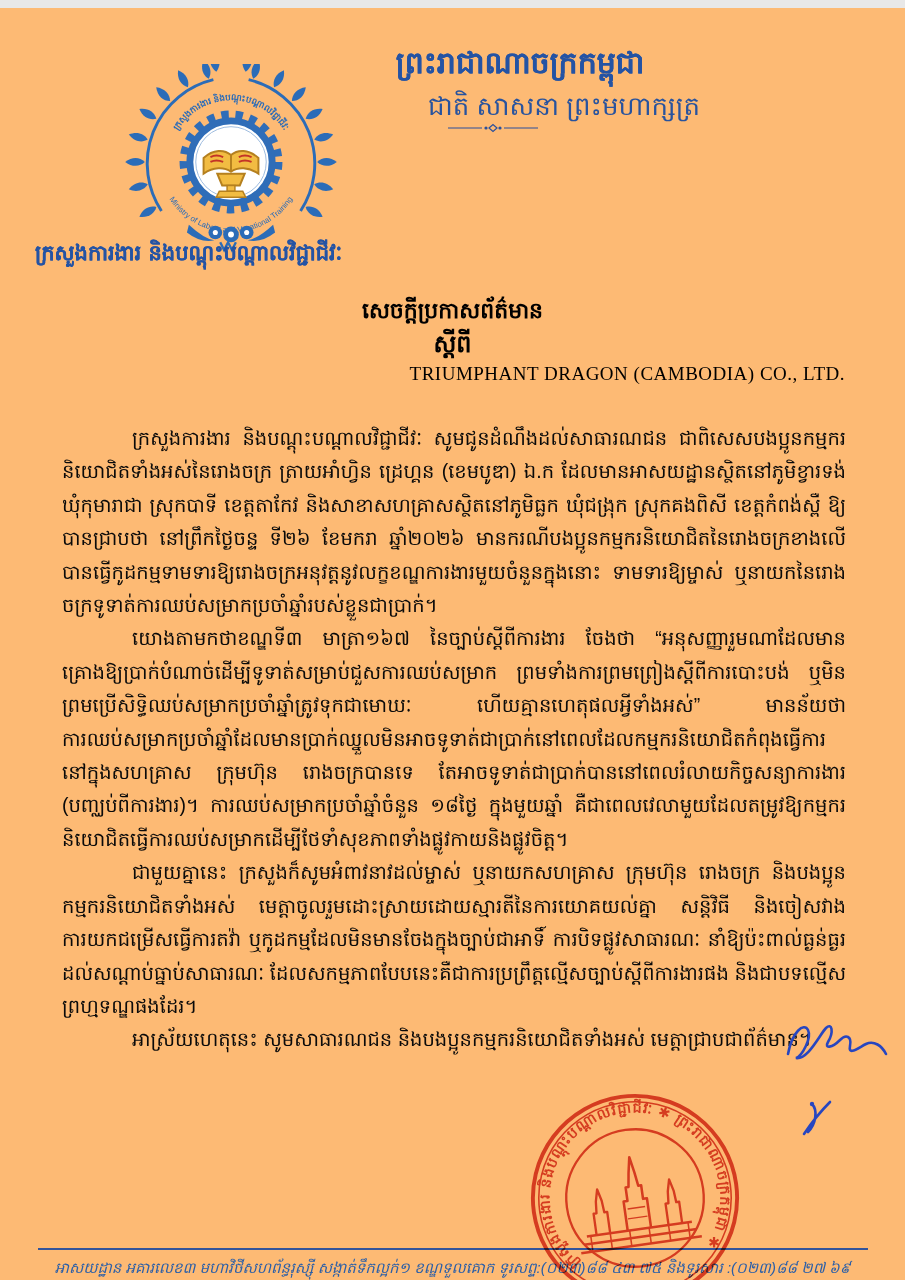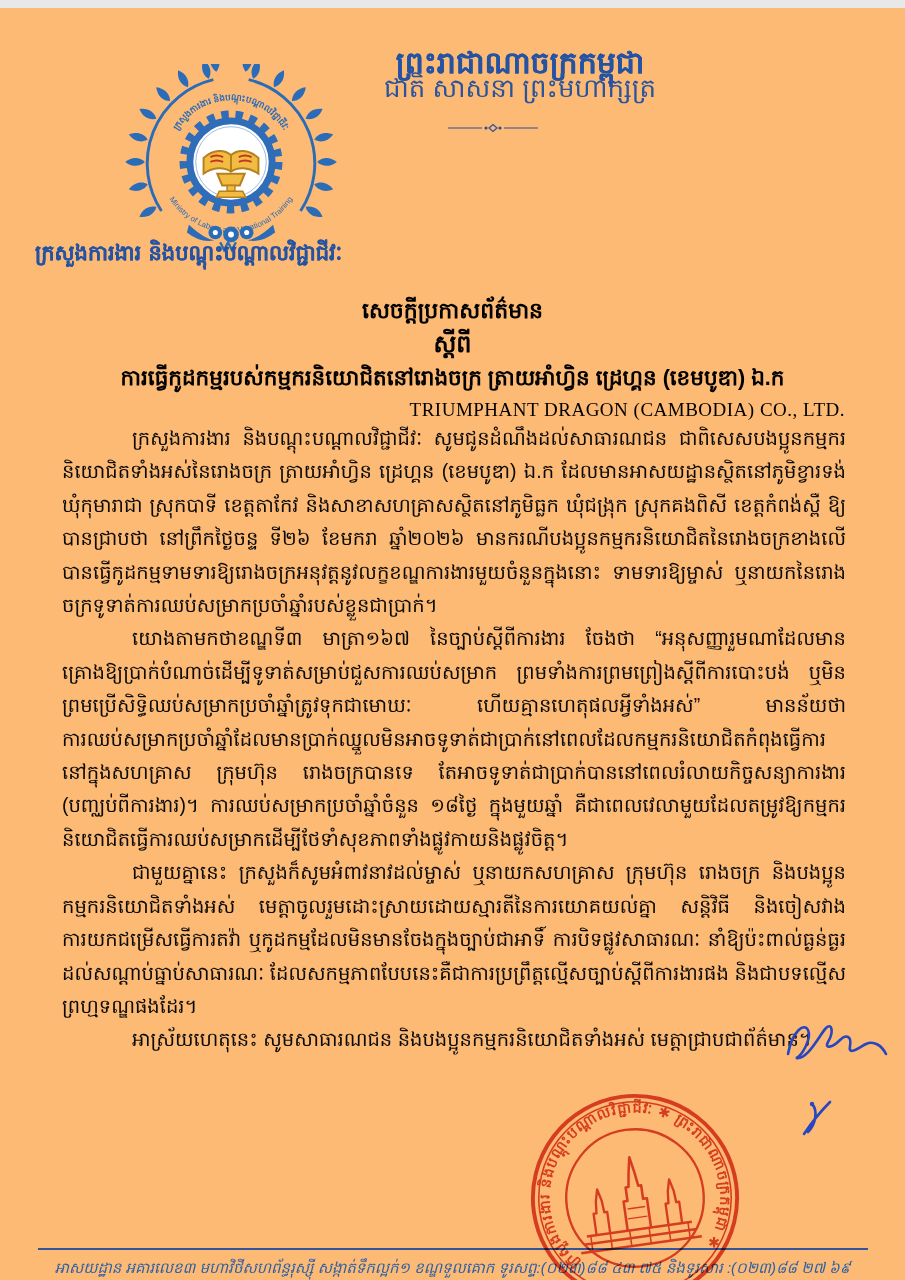--- a/index.html
+++ b/index.html
@@ -10,21 +10,21 @@
     color:#111;
   }
   
   .kingdom-title{
     position:absolute;left:340px;top:36px;width:360px;text-align:center;
     font-size:30px;font-weight:bold;color:#2453a4;
     font-family:"DejaVu Sans","Liberation Sans",sans-serif;
     text-shadow:0 0 .5px #2453a4;
   }
   .motto{
-    position:absolute;left:340px;top:64px;width:360px;text-align:center;
+    position:absolute;left:340px;top:82px;width:360px;text-align:right;
     font-size:26px;color:#28539e;
   }
   .hdr-divider{position:absolute;left:448px;top:114px;width:90px;height:12px;}
   .logo{position:absolute;left:118px;top:56px;width:226px;height:192px;}
   .ministry-name{
     position:absolute;left:35px;top:231px;width:520px;
     font-size:21px;font-weight:bold;color:#2453a4;
     font-family:"DejaVu Sans","Liberation Sans",sans-serif;
     text-shadow:0 0 .5px #2453a4;
   }
@@ -146,21 +146,20 @@
       <path d="M156,164 Q141,178 130,180 Q144,183 158,172 Z"></path>
       <path d="M102,182 l4,8 l4,-8 l4,8 l4,-8" stroke="#2b6cb8" stroke-width="2.4" fill="none"></path>
     </g>
   </svg>
 
   <div class="ministry-name">ក្រសួងការងារ និងបណ្ដុះបណ្ដាលវិជ្ជាជីវៈ</div>
 
   <div class="doc-titles">
     <div class="doc-title-1">សេចក្តីប្រកាសព័ត៌មាន</div>
     <div class="doc-title-2">ស្តីពី</div>
-    <div class="doc-title-3">ការធ្វើកូដកម្មរបស់កម្មករនិយោជិតនៅរោងចក្រ ត្រាយអាំហ្វិន ដ្រេហ្គន (ខេមបូឌា) ឯ.ក</div>
     <div class="doc-title-en">TRIUMPHANT DRAGON (CAMBODIA) CO., LTD.</div>
   </div>
 
   <div class="body-text">
     <p>ក្រសួងការងារ និងបណ្ដុះបណ្ដាលវិជ្ជាជីវៈ សូមជូនដំណឹងដល់សាធារណជន ជាពិសេសបងប្អូនកម្មករនិយោជិតទាំងអស់នៃរោងចក្រ ត្រាយអាំហ្វិន ដ្រេហ្គន (ខេមបូឌា) ឯ.ក ដែលមានអាសយដ្ឋានស្ថិតនៅភូមិខ្វារទង់ ឃុំកុមារាជា ស្រុកបាទី ខេត្តតាកែវ និងសាខាសហគ្រាសស្ថិតនៅភូមិធ្លក ឃុំជង្រុក ស្រុកគងពិសី ខេត្តកំពង់ស្ពឺ ឱ្យបានជ្រាបថា នៅព្រឹកថ្ងៃចន្ទ ទី២៦ ខែមករា ឆ្នាំ២០២៦ មានករណីបងប្អូនកម្មករនិយោជិតនៃរោងចក្រខាងលើ បានធ្វើកូដកម្មទាមទារឱ្យរោងចក្រអនុវត្តនូវលក្ខខណ្ឌការងារមួយចំនួនក្នុងនោះ ទាមទារឱ្យម្ចាស់ ឬនាយកនៃរោងចក្រទូទាត់ការឈប់សម្រាកប្រចាំឆ្នាំរបស់ខ្លួនជាប្រាក់។</p>
     <p>យោងតាមកថាខណ្ឌទី៣ មាត្រា១៦៧ នៃច្បាប់ស្ដីពីការងារ ចែងថា “អនុសញ្ញារួមណាដែលមានគ្រោងឱ្យប្រាក់បំណាច់ដើម្បីទូទាត់សម្រាប់ជួសការឈប់សម្រាក ព្រមទាំងការព្រមព្រៀងស្ដីពីការបោះបង់ ឬមិនព្រមប្រើសិទ្ធិឈប់សម្រាកប្រចាំឆ្នាំត្រូវទុកជាមោឃៈ ហើយគ្មានហេតុផលអ្វីទាំងអស់” មានន័យថា ការឈប់សម្រាកប្រចាំឆ្នាំដែលមានប្រាក់ឈ្នួលមិនអាចទូទាត់ជាប្រាក់នៅពេលដែលកម្មករនិយោជិតកំពុងធ្វើការនៅក្នុងសហគ្រាស ក្រុមហ៊ុន រោងចក្របានទេ តែអាចទូទាត់ជាប្រាក់បាននៅពេលរំលាយកិច្ចសន្យាការងារ (បញ្ឈប់ពីការងារ)។ ការឈប់សម្រាកប្រចាំឆ្នាំចំនួន ១៨ថ្ងៃ ក្នុងមួយឆ្នាំ គឺជាពេលវេលាមួយដែលតម្រូវឱ្យកម្មករនិយោជិតធ្វើការឈប់សម្រាកដើម្បីថែទាំសុខភាពទាំងផ្លូវកាយនិងផ្លូវចិត្ត។</p>
     <p>ជាមួយគ្នានេះ ក្រសួងក៏សូមអំពាវនាវដល់ម្ចាស់ ឬនាយកសហគ្រាស ក្រុមហ៊ុន រោងចក្រ និងបងប្អូនកម្មករនិយោជិតទាំងអស់ មេត្តាចូលរួមដោះស្រាយដោយស្មារតីនៃការយោគយល់គ្នា សន្តិវិធី និងចៀសវាងការយកជម្រើសធ្វើការតវ៉ា ឬកូដកម្មដែលមិនមានចែងក្នុងច្បាប់ជាអាទិ៍ ការបិទផ្លូវសាធារណៈ នាំឱ្យប៉ះពាល់ធ្ងន់ធ្ងរដល់សណ្ដាប់ធ្នាប់សាធារណៈ ដែលសកម្មភាពបែបនេះគឺជាការប្រព្រឹត្តល្មើសច្បាប់ស្ដីពីការងារផង និងជាបទល្មើសព្រហ្មទណ្ឌផងដែរ។</p>
     <p>អាស្រ័យហេតុនេះ សូមសាធារណជន និងបងប្អូនកម្មករនិយោជិតទាំងអស់ មេត្តាជ្រាបជាព័ត៌មាន។</p>
   </div>
 

